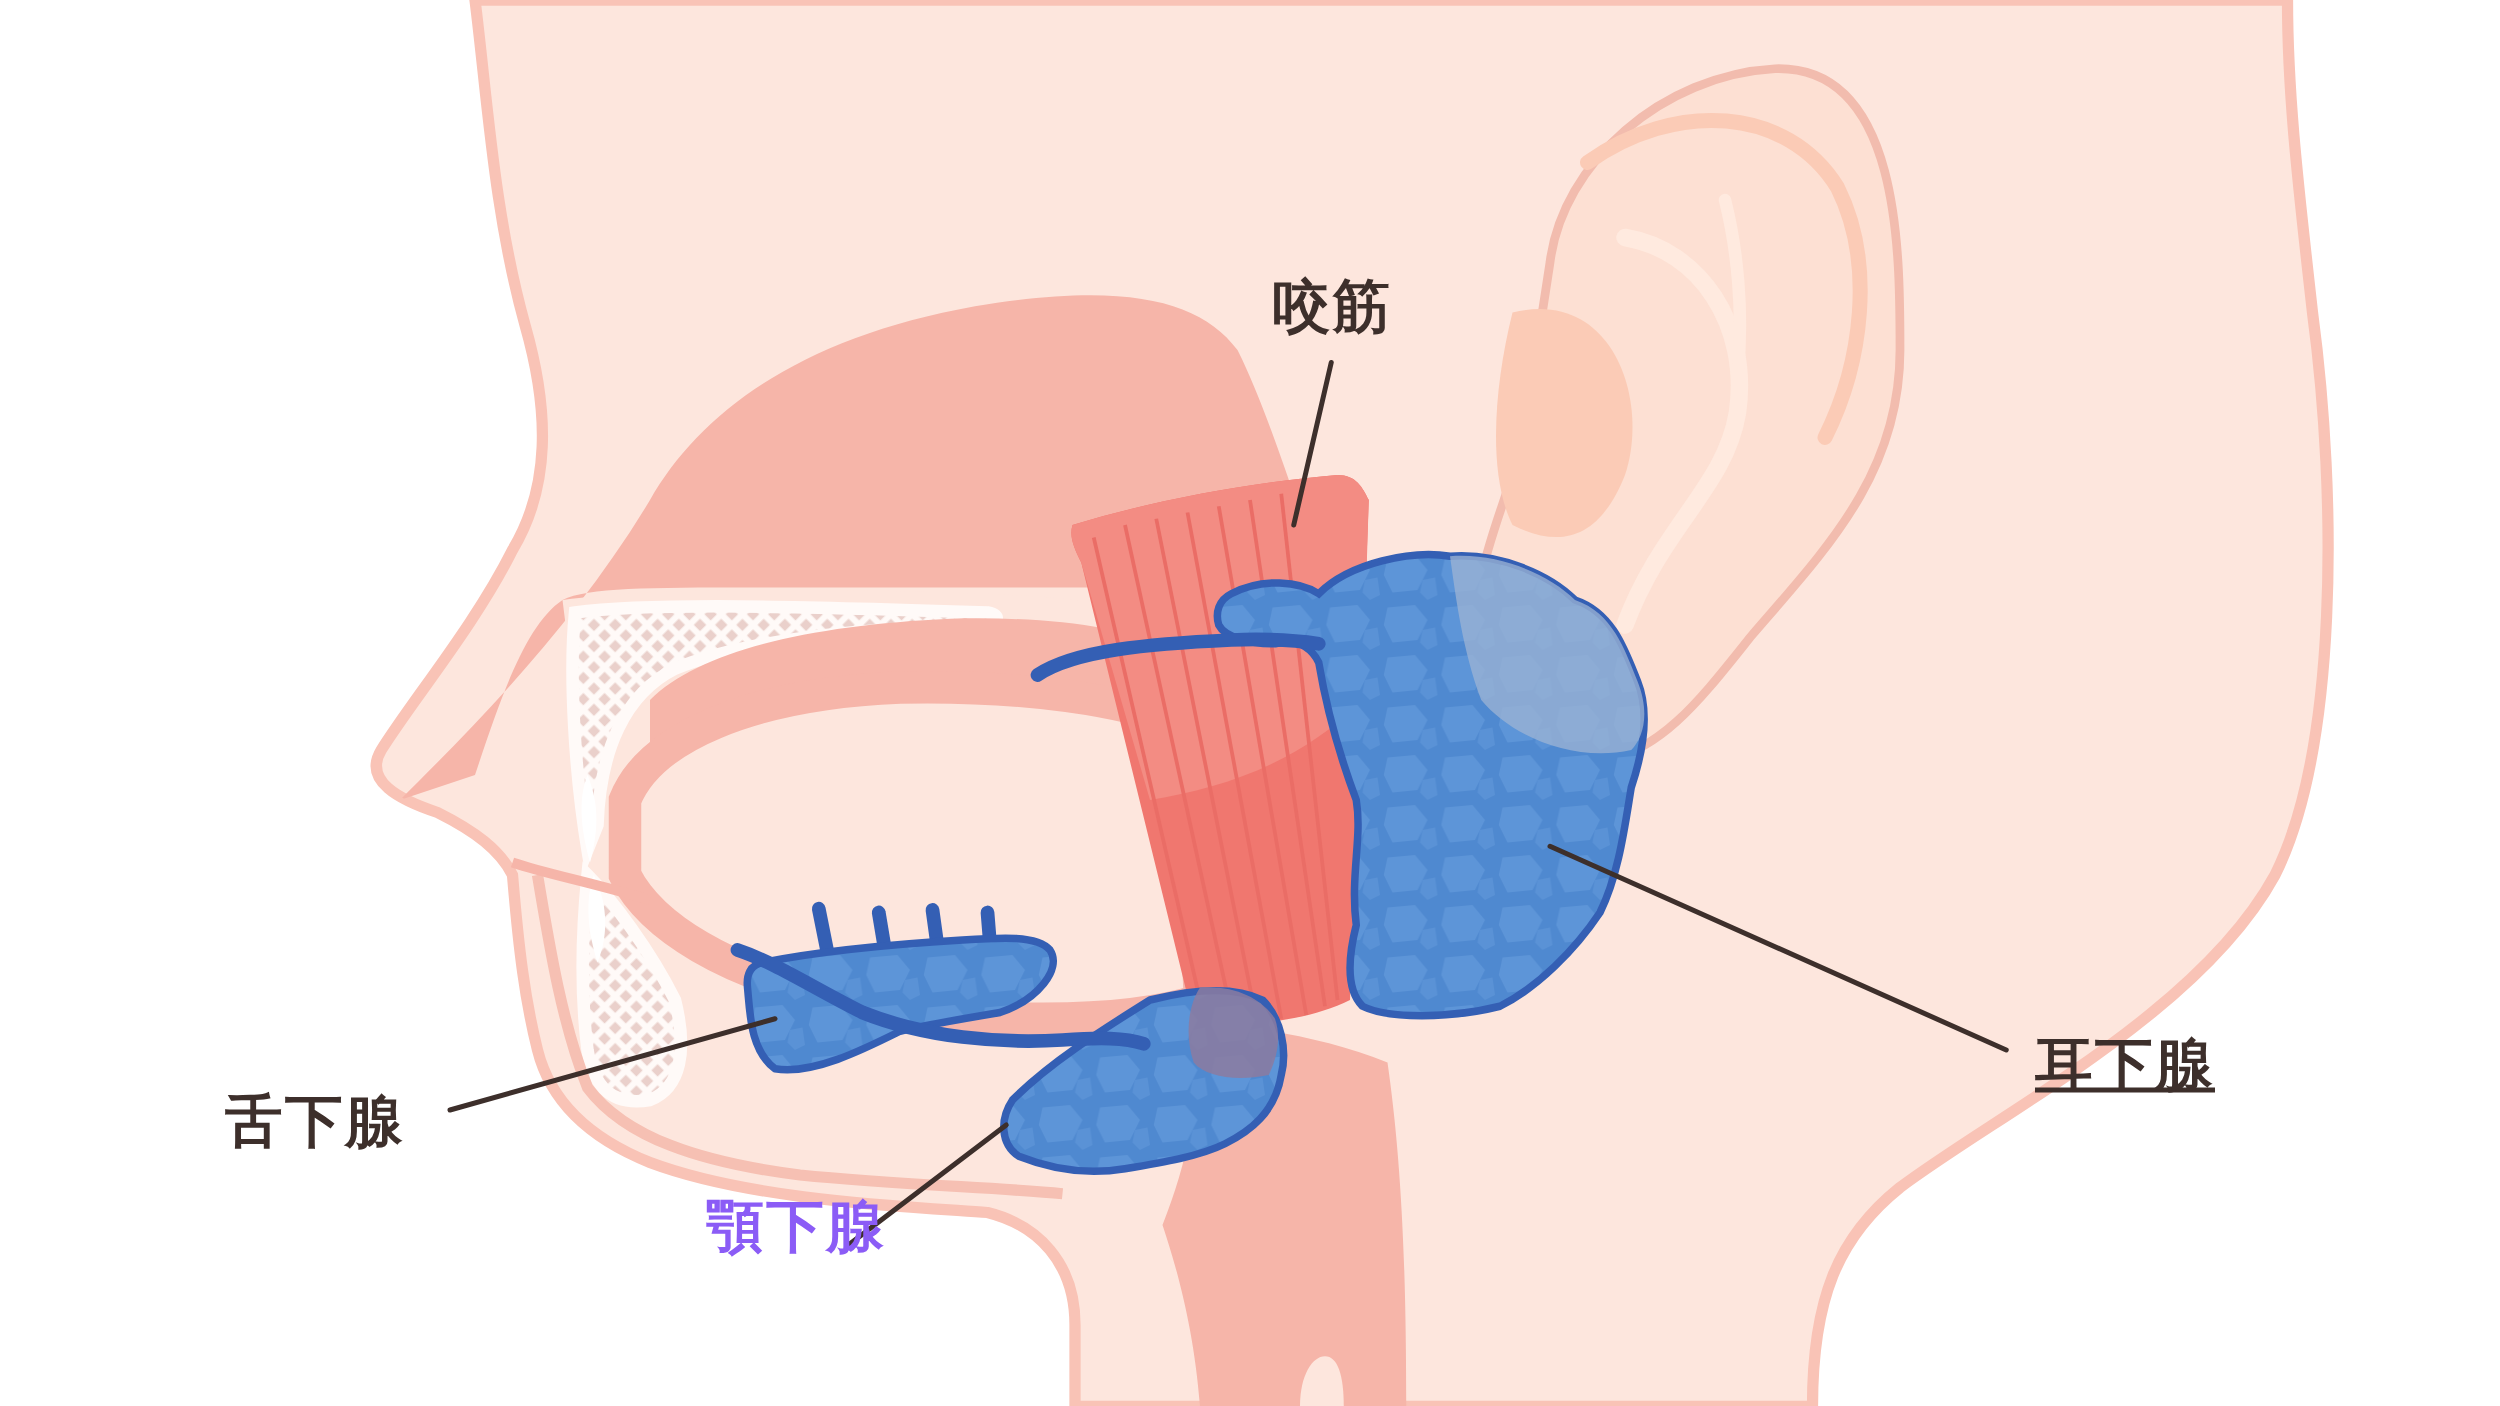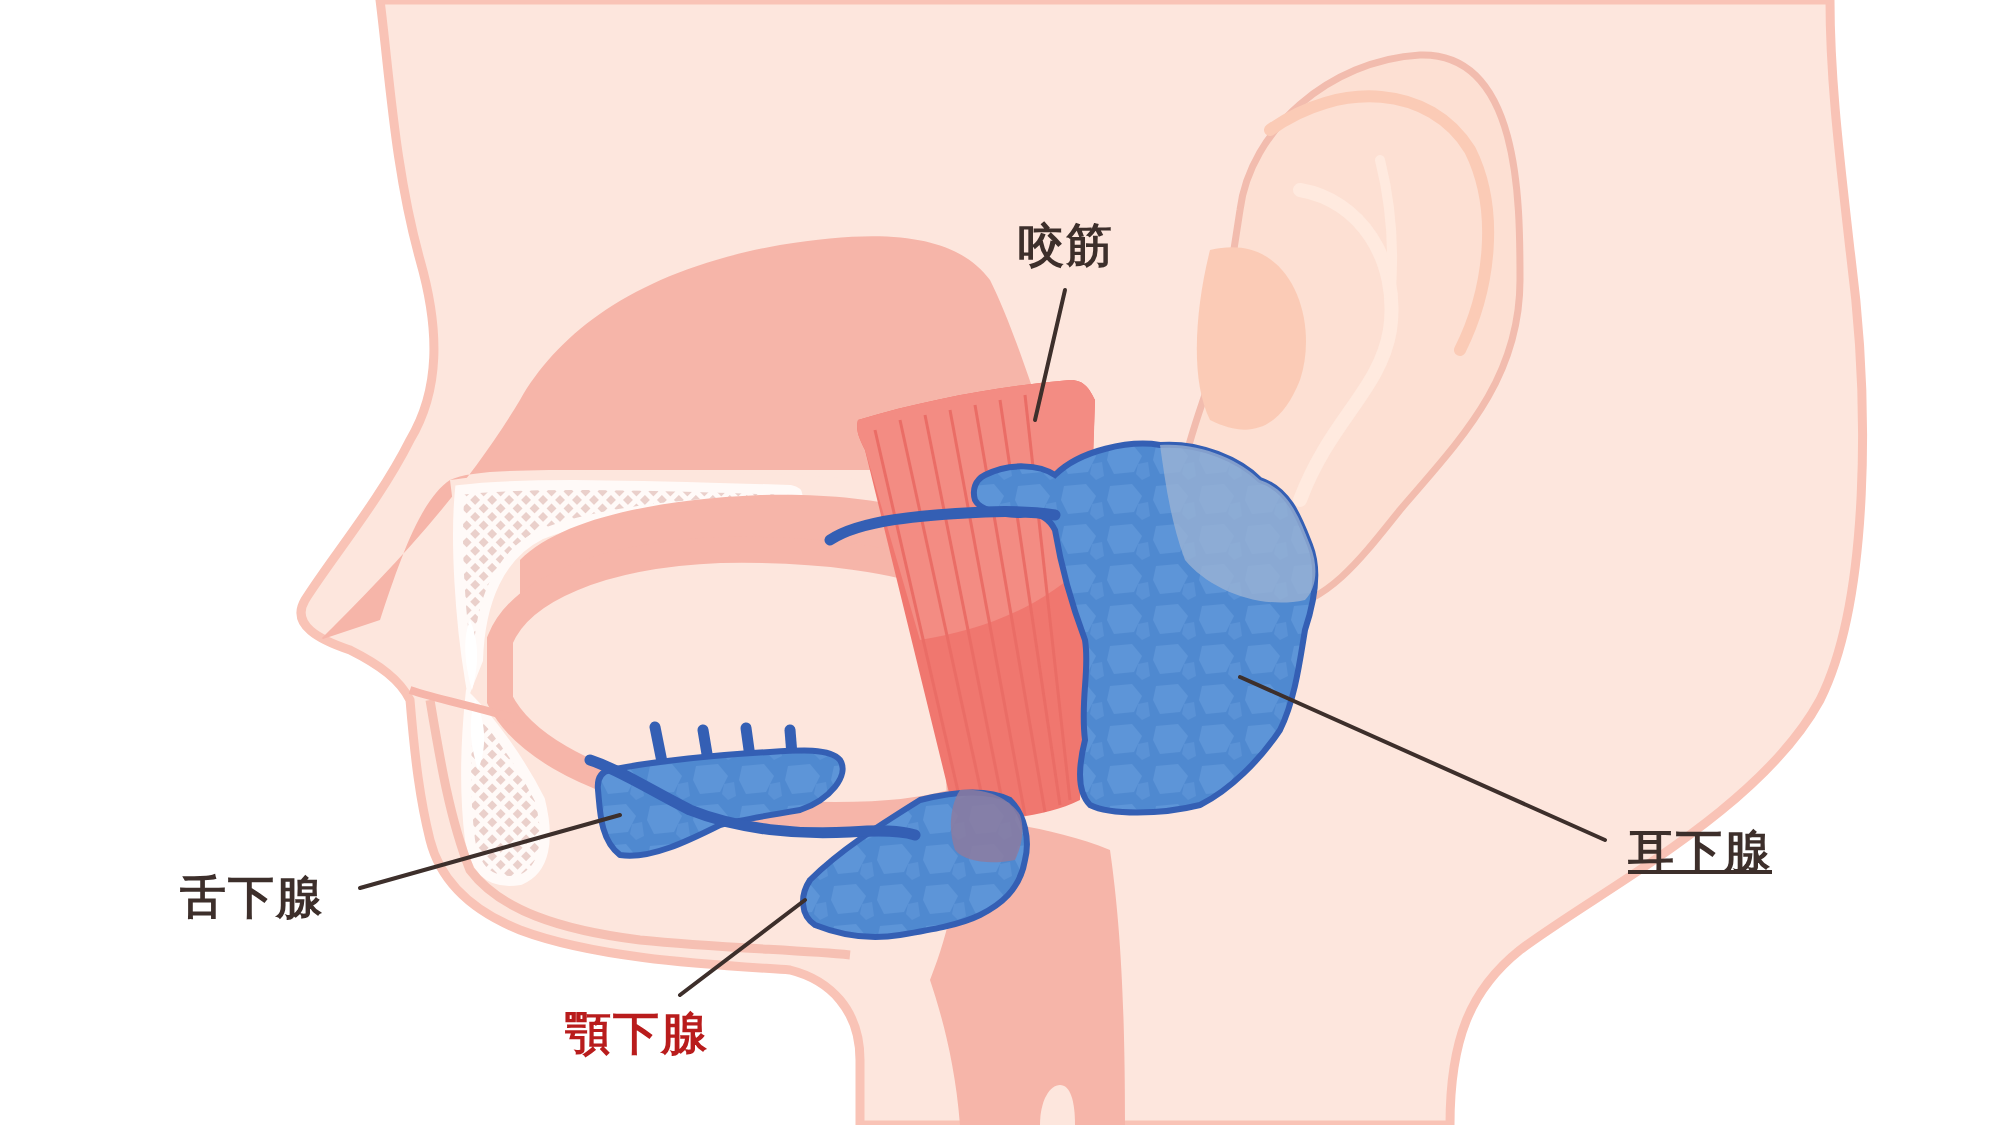--- a/index.html
+++ b/index.html
@@ -112,14 +112,14 @@
       <line x1="1065" y1="290" x2="1035" y2="420"></line>
       <line x1="1240" y1="677" x2="1605" y2="840"></line>
       <line x1="620" y1="815" x2="360" y2="888"></line>
       <line x1="805" y1="900" x2="680" y2="995"></line>
     </g>
   </svg>
 
   <div class="label" style="left:1018px; top:222px; color:#3d2f2b;">咬筋</div>
   <div class="label" style="left:1628px; top:828px; color:#3d2f2b;text-decoration:underline;">耳下腺</div>
   <div class="label" style="left:180px; top:874px; color:#3d2f2b;text-align:right;">舌下腺</div>
-  <div class="label" style="left:565px; top:1010px; color:#b91c1c;">顎下腺</div>
+  <div class="label" style="left:565px; top:958px; color:#8b5cf6;">顎下腺</div>
 </div>
 
 </body></html>

